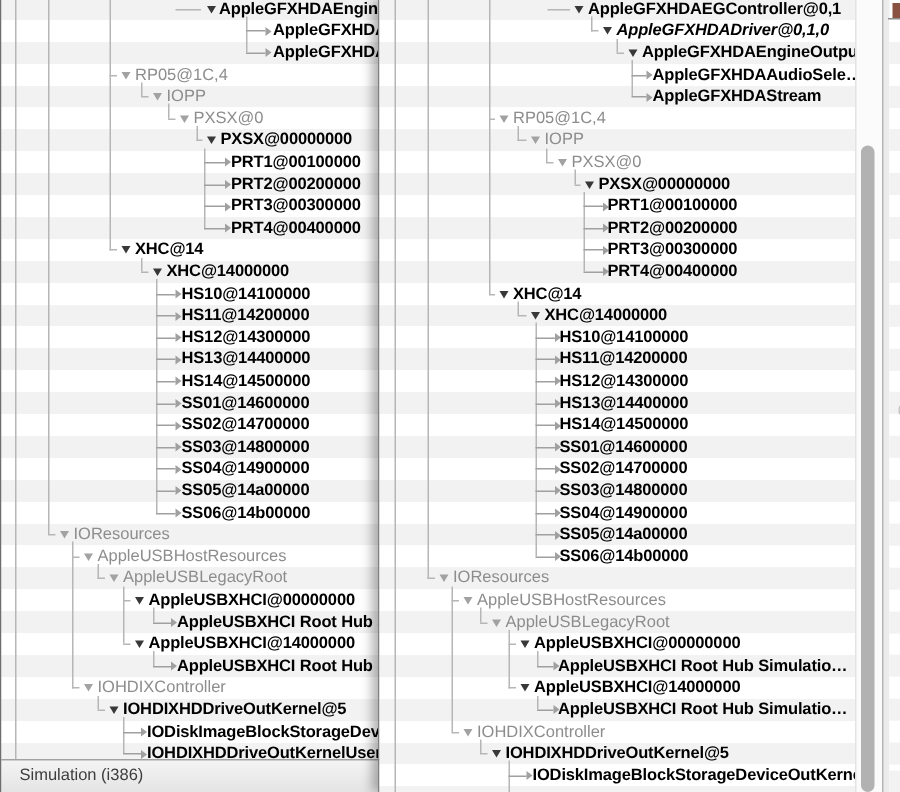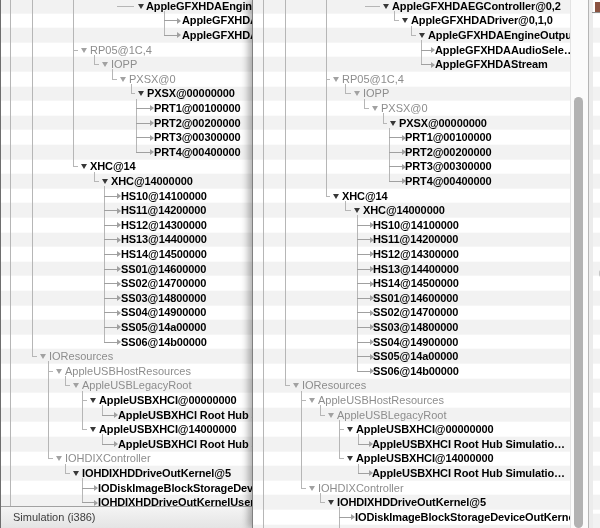--- a/index.html
+++ b/index.html
@@ -276,26 +276,26 @@
         <div class="guide" style="left: 48px; top: 390.6px; height: 97.2px;"></div>
         <div class="guide" style="left: 67px; top: 405.2px; height: 9.6px;"></div>
         <div class="guide" style="left: 86px; top: 419.8px; height: 38.8px;"></div>
         <div class="guide" style="left: 105px; top: 434.4px; height: 9.6px;"></div>
         <div class="guide" style="left: 105px; top: 463.6px; height: 9.6px;"></div>
         <div class="guide" style="left: 67px; top: 492.8px; height: 9.6px;"></div>
         <div class="guide" style="left: 86px; top: 507.4px; height: 20.6px;"></div>
         <div class="trow" style="top: -1.3px;">
           <div class="hline" style="left: 112px; width: 15px;"></div>
           <div class="tri" style="left: 130px;"></div>
-          <span class="lbl bold" style="left: 139px;">AppleGFXHDAEGController@0,2</span>
+          <span class="lbl bold" style="left: 139px;">AppleGFXHDAEGController@0,1</span>
         </div>
         <div class="trow" style="top: 13.3px;">
           <div class="hline" style="left: 141px; width: 5px;"></div>
           <div class="tri" style="left: 149px;"></div>
-          <span class="lbl bold" style="left: 158px;">AppleGFXHDADriver@0,1,0</span>
+          <span class="lbl bold" style="left: 158px; font-style: italic;">AppleGFXHDADriver@0,1,0</span>
         </div>
         <div class="trow" style="top: 27.9px;">
           <div class="hline" style="left: 158px; width: 5px;"></div>
           <div class="tri" style="left: 166px;"></div>
           <span class="lbl bold" style="left: 175px;">AppleGFXHDAEngineOutputDP</span>
         </div>
         <div class="trow" style="top: 42.5px;">
           <div class="aline" style="left: 168px; width: 10px;"></div>
           <div class="ahead" style="left: 178px;"></div>
           <span class="lbl bold" style="left: 182px;">AppleGFXHDAAudioSele…</span>

